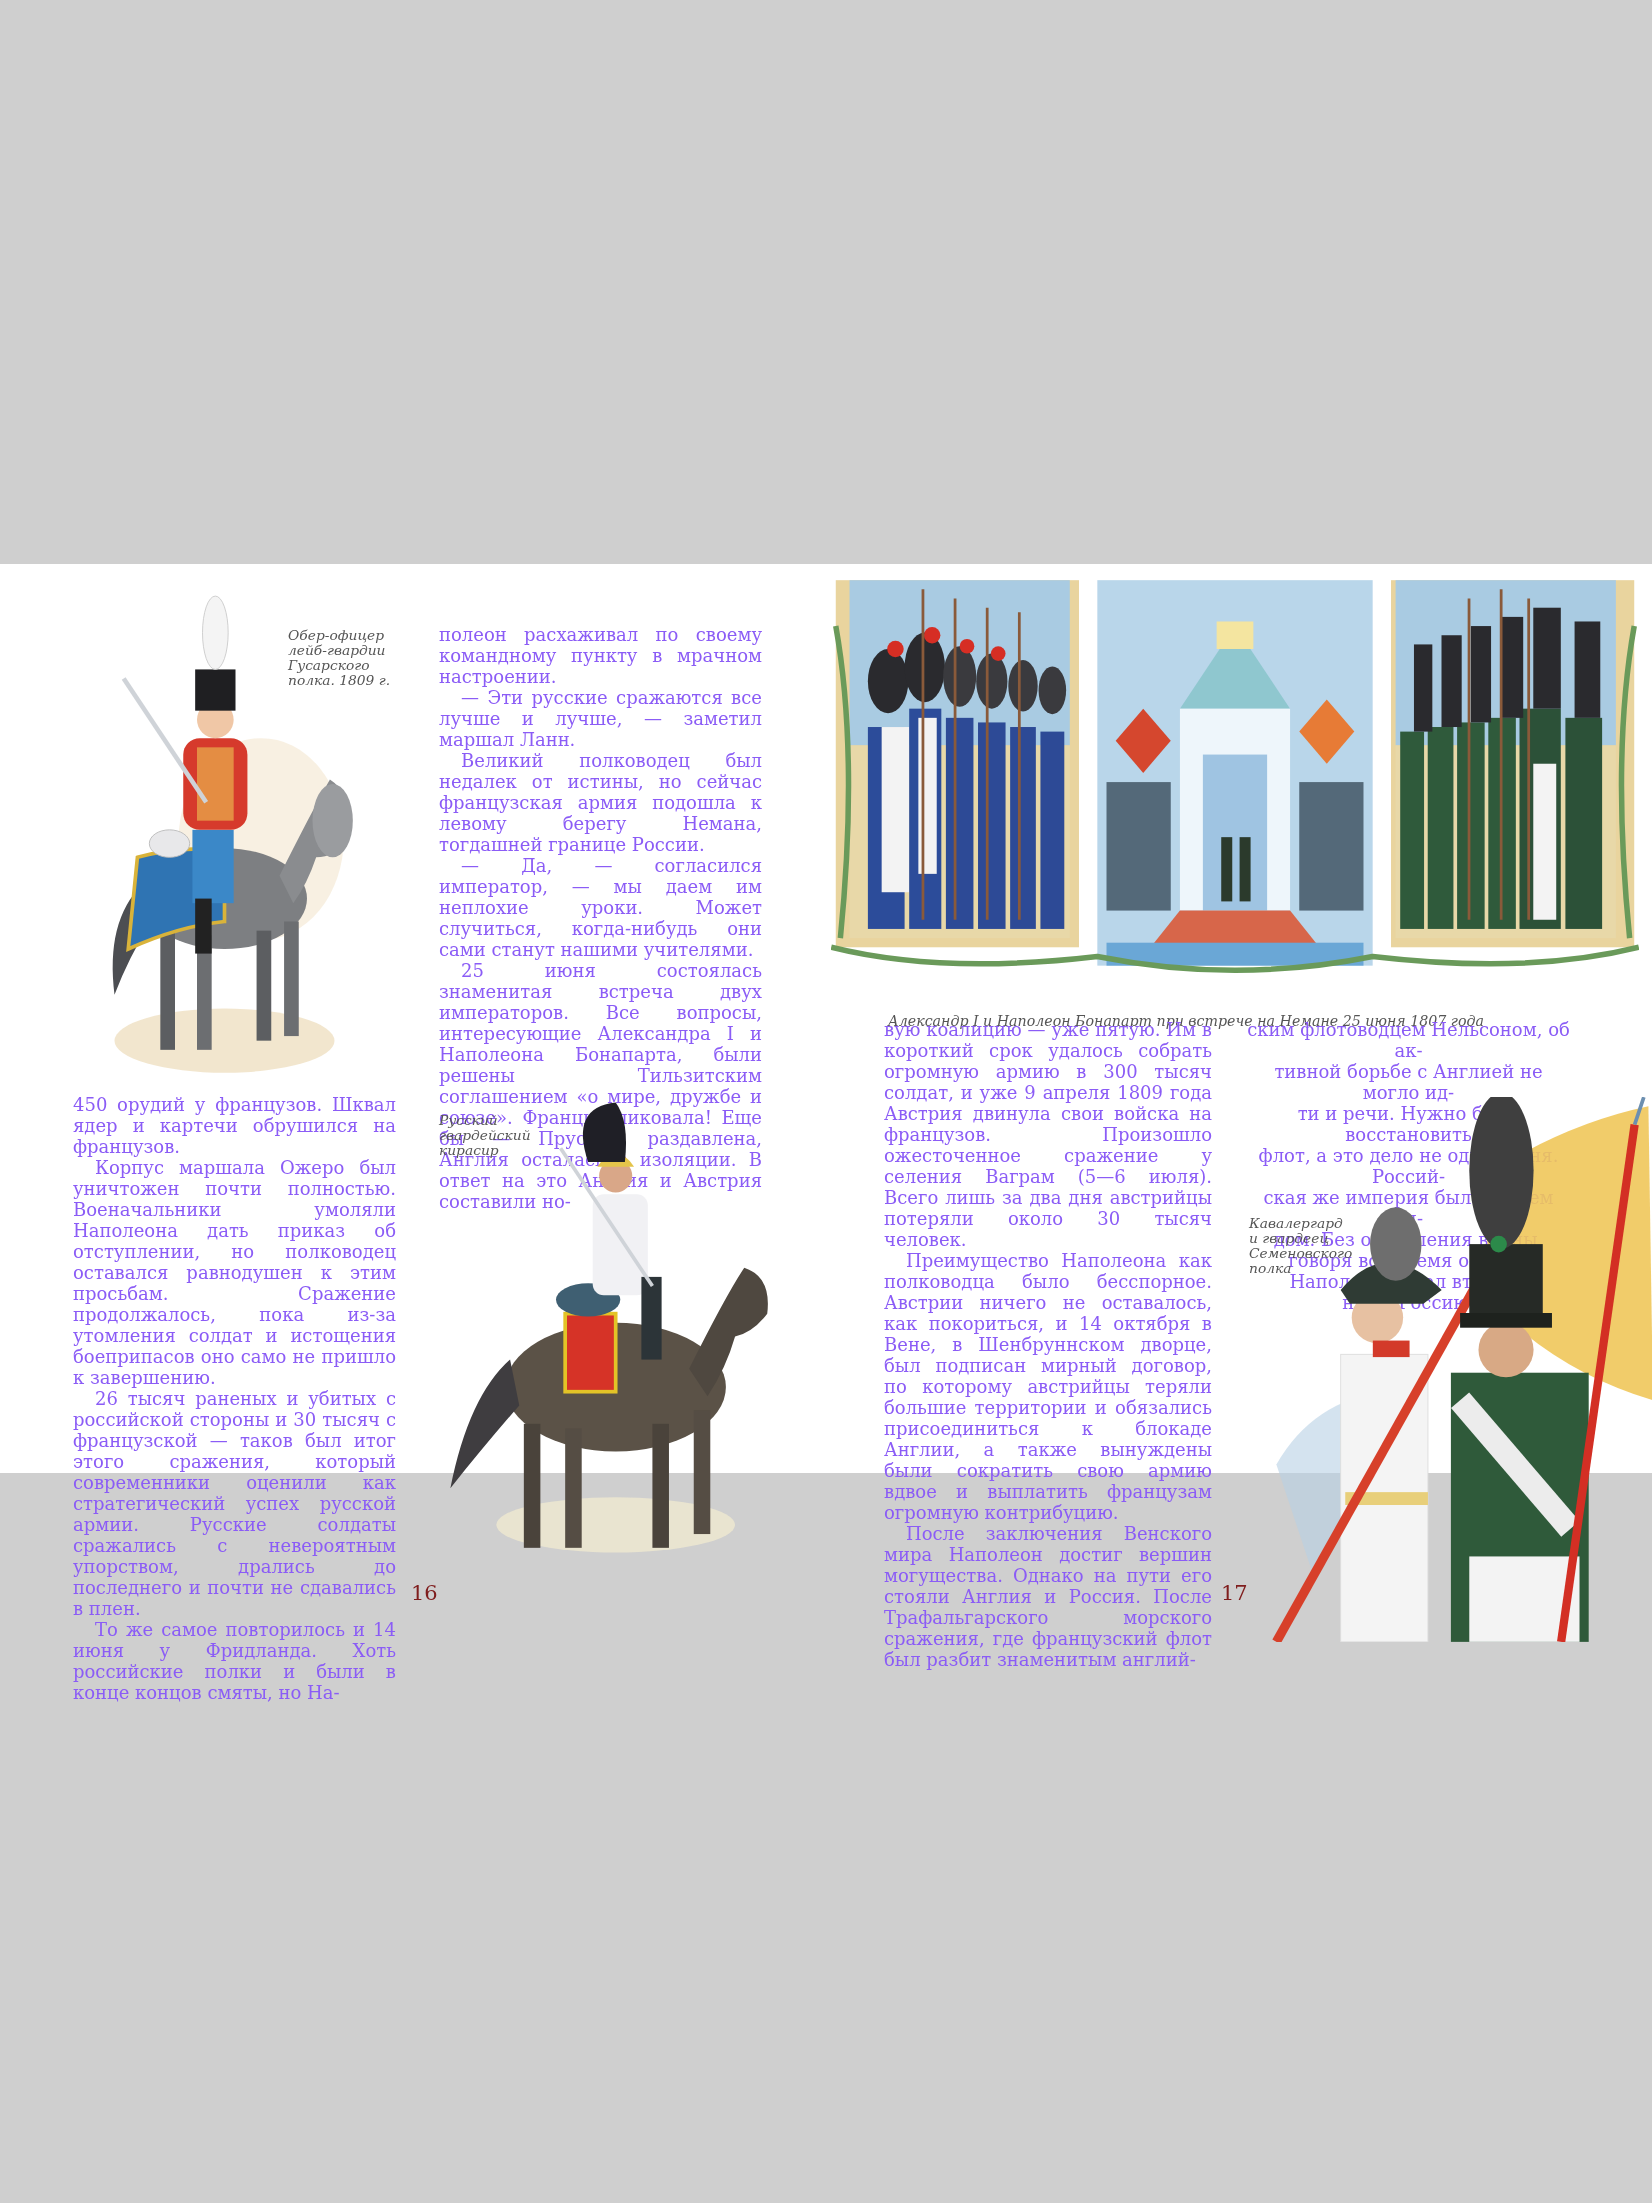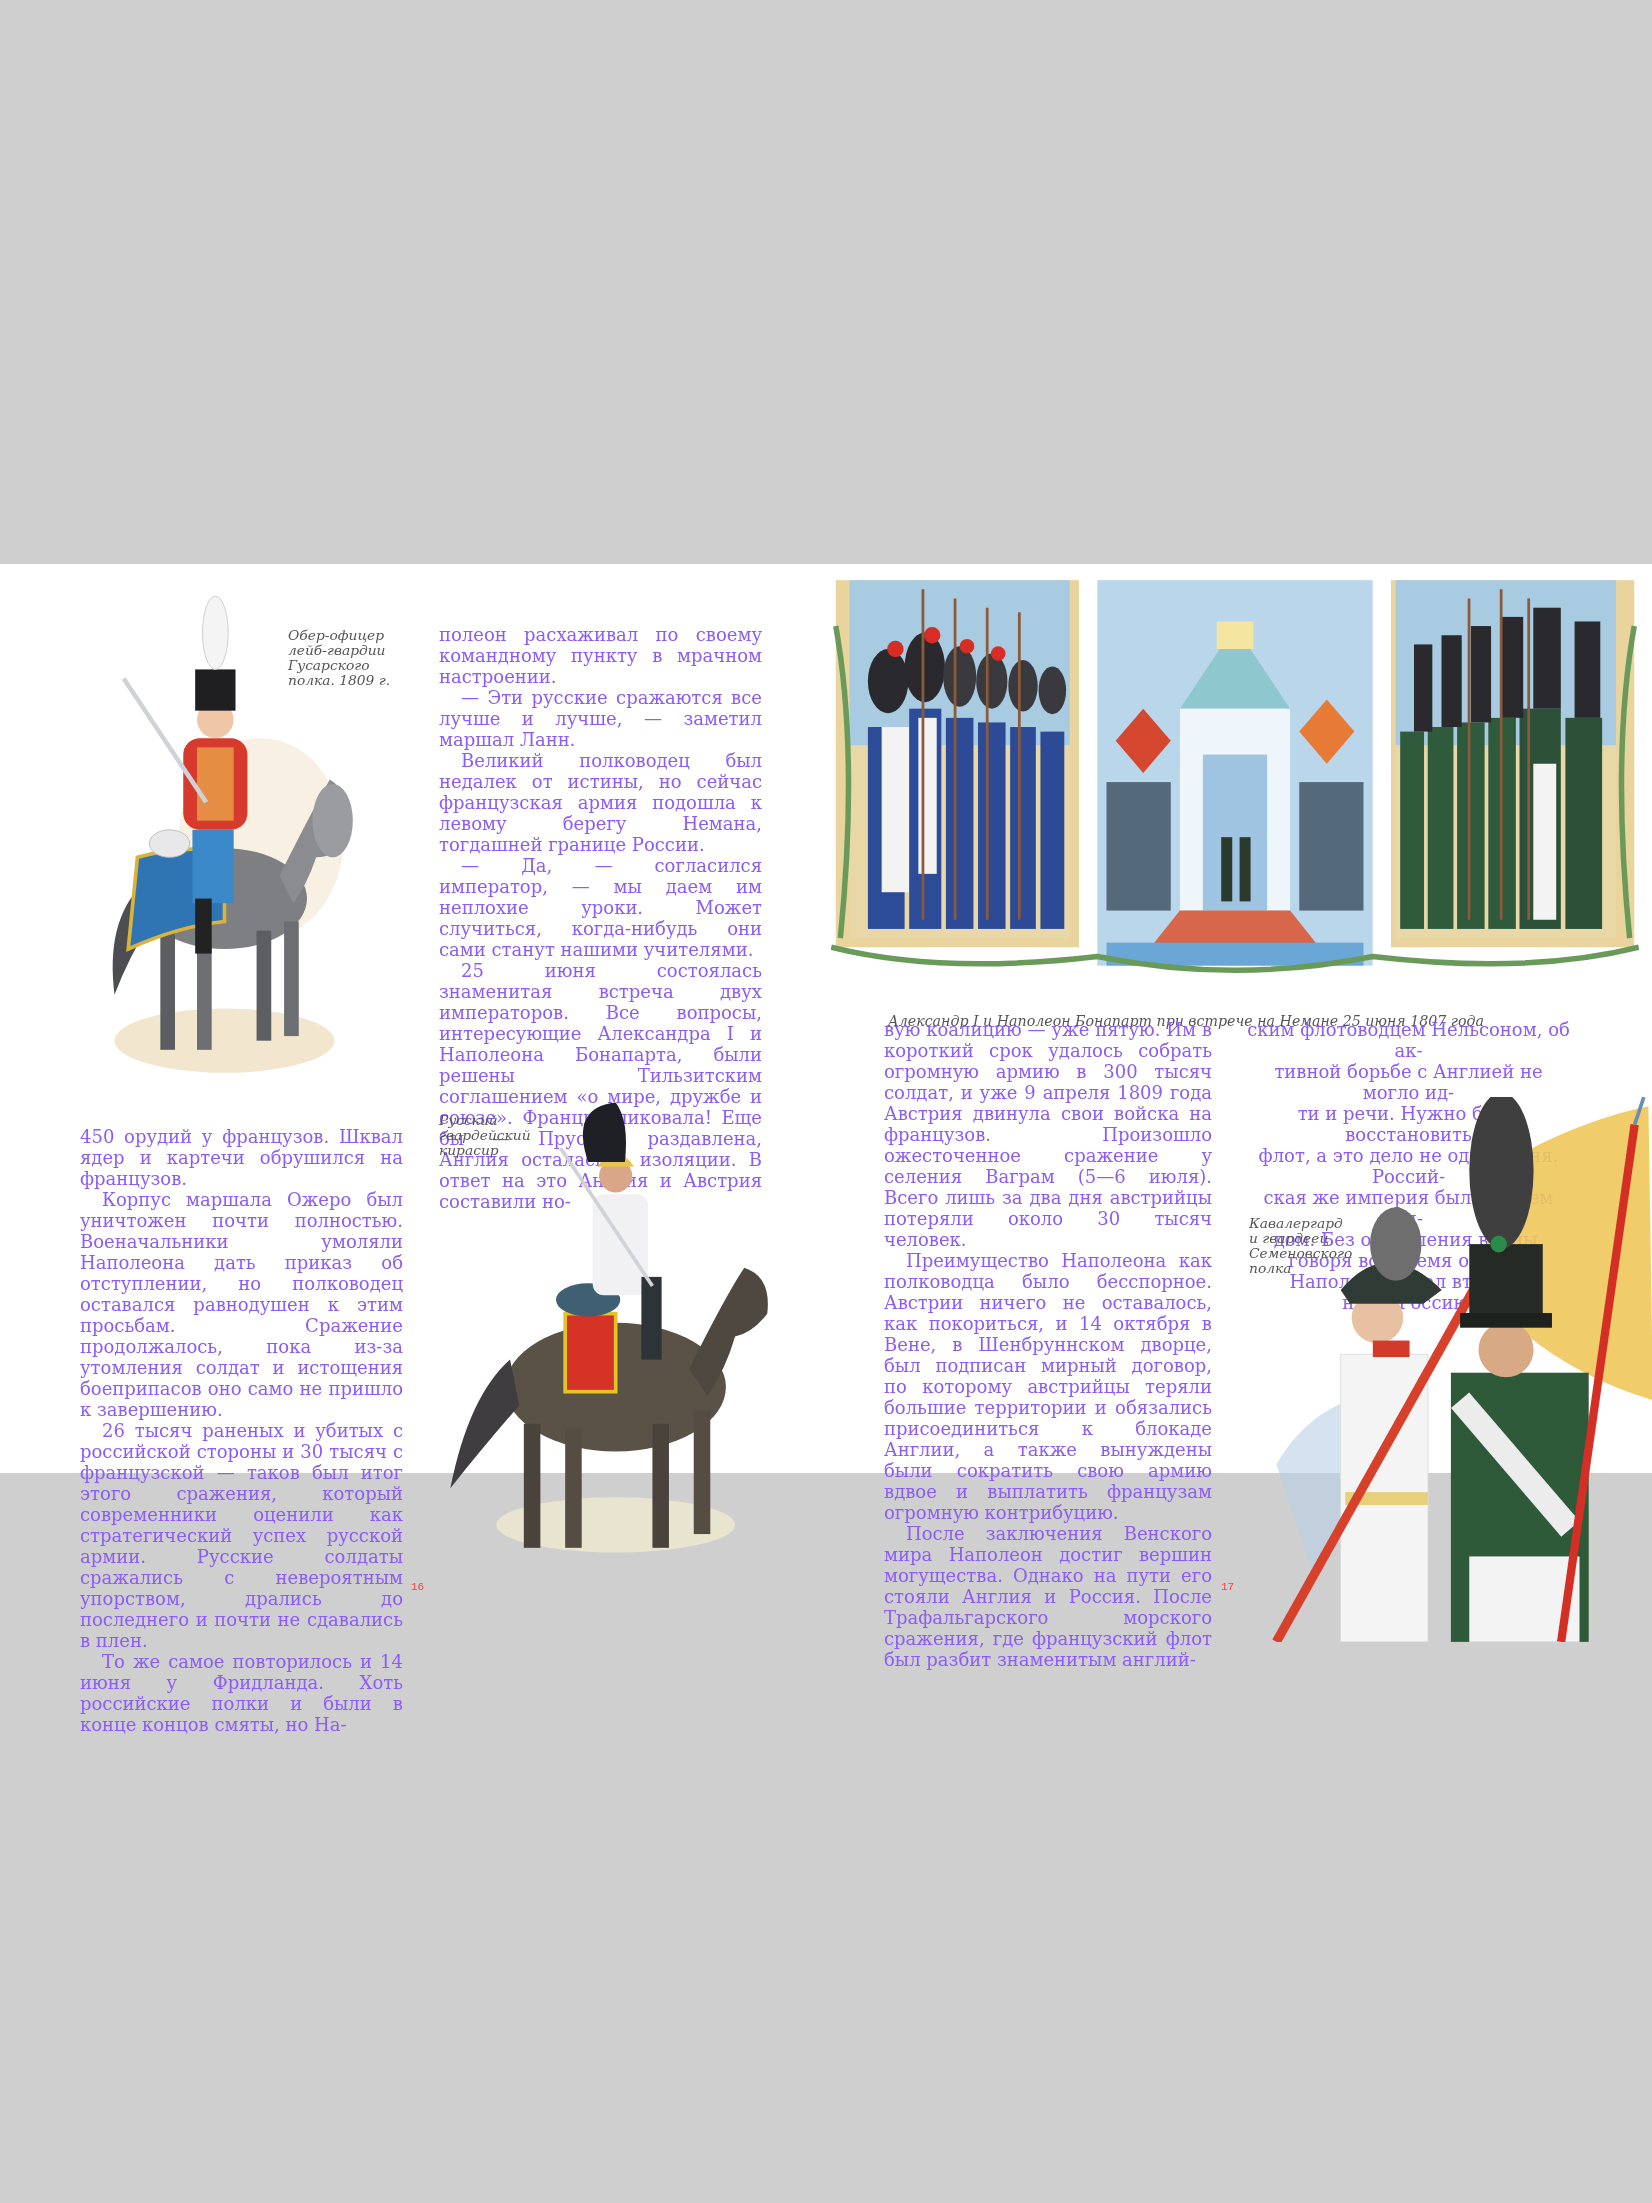--- a/index.html
+++ b/index.html
@@ -30,23 +30,22 @@
       position: absolute;
       font-family: "DejaVu Serif", "Liberation Serif", serif;
       font-style: italic;
       font-size: 13.8px;
       line-height: 15px;
       color: #555;
     }
     .caption span { display: block; }
     .pagenum {
       position: absolute;
-      font-size: 11px;
-      color: #ef4444;
-      font-family: Liberation Mono, monospace;
+      font-size: 21px;
+      color: #7f1d1d;
     }
     .illus { position: absolute; }
     .illus svg { display: block; width: 100%; height: 100%; }
   </style>
 </head>
 <body>
 
 <div class="spread">
 
   <div class="illus" style="left:87px; top:18.4px; width:275px; height:514px;">
@@ -76,21 +75,21 @@
       <ellipse cx="90" cy="285" rx="22" ry="15" fill="#e8e8ea" stroke="#bbb"></ellipse>
     </svg>
   </div>
   <div class="caption" style="left:288px; top:64px;">
     <span>Обер-офицер</span>
     <span>лейб-гвардии</span>
     <span>Гусарского</span>
     <span>полка. 1809 г.</span>
   </div>
 
-  <div class="col" style="left:80px; top:530px; width:323px;margin-top:32px;">
+  <div class="col" style="left:73px; top:530px; width:323px;">
     <p class="cont">450 орудий у французов. Шквал ядер и картечи обрушился на французов.</p>
     <p class="ind">Корпус маршала Ожеро был уничтожен почти полностью. Военачальники умоляли Наполеона дать приказ об отступлении, но полководец оставался равнодушен к этим просьбам. Сражение продолжалось, пока из-за утомления солдат и истощения боеприпасов оно само не пришло к завершению.</p>
     <p class="ind">26 тысяч раненых и убитых с российской стороны и 30 тысяч с французской — таков был итог этого сражения, который современники оценили как стратегический успех русской армии. Русские солдаты сражались с невероятным упорством, дрались до последнего и почти не сдавались в плен.</p>
     <p class="ind">То же самое повторилось и 14 июня у Фридланда. Хоть российские полки и были в конце концов смяты, но На-</p>
   </div>
 
   <div class="col" style="left:439px; top:60px; width:323px;">
     <p class="cont">полеон расхаживал по своему командному пункту в мрачном настроении.</p>
     <p class="ind">— Эти русские сражаются все лучше и лучше, — заметил маршал Ланн.</p>
     <p class="ind">Великий полководец был недалек от истины, но сейчас французская армия подошла к левому берегу Немана, тогдашней границе России.</p>

